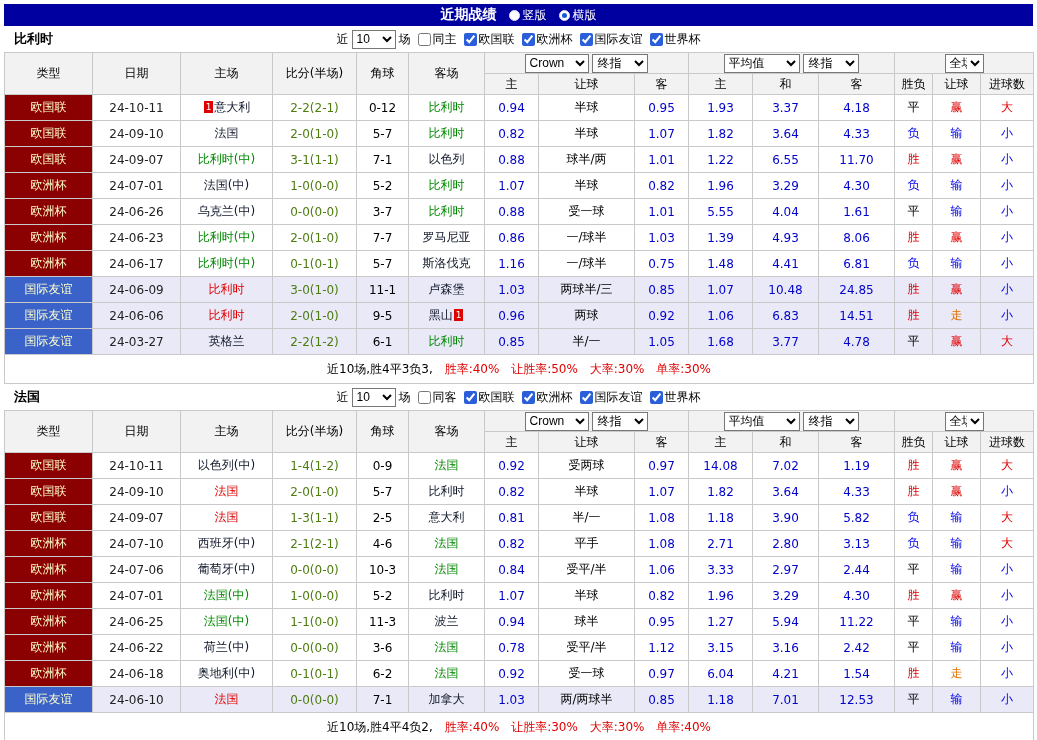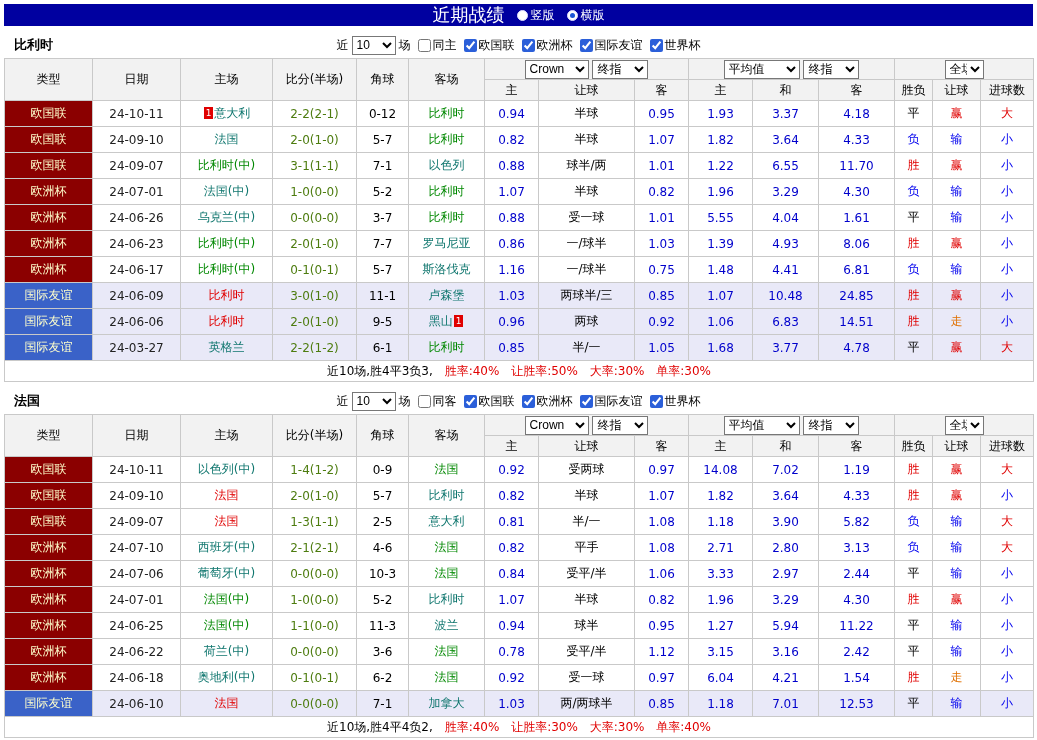--- a/index.html
+++ b/index.html
@@ -2,51 +2,51 @@
 <html><head>
 <meta charset="utf-8">
 <style>
   *{box-sizing:border-box;margin:0;padding:0}
   html,body{background:#fff}
   body{font-family:"DejaVu Sans","Liberation Sans",sans-serif;width:1037px;height:740px;overflow:hidden;color:#222}
   .page{width:1029px;margin:4px;padding-bottom:2px;border-bottom:1px solid #bbb}
 
   
   .titlebar{height:22px;background:#0000A0;display:flex;align-items:center;justify-content:center;color:#fff}
-  .tb-title{font-weight:normal;font-size:18px}
+  .tb-title{font-weight:bold;font-size:14px}
   .radio-group{display:flex;align-items:center;font-size:12px}
   .radio{display:inline-block;width:11px;height:11px;border-radius:50%;background:#fff;border:1px solid #dcdcff;margin:0 3px 0 12px;position:relative;cursor:pointer}
   .radio.selected::after{content:"";position:absolute;left:2px;top:2px;width:5px;height:5px;border-radius:50%;background:#1a56d6}
 
   
-  .block{margin-top:6px}
+  .block{}
   .section-head{position:relative;height:26px;display:flex;align-items:center;justify-content:center}
   .team-title{position:absolute;left:10px;font-weight:bold;font-size:13px;color:#000}
   .filters{display:flex;align-items:center;gap:3px;font-size:12px;color:#000}
   .filters label{display:flex;align-items:center;cursor:pointer}
   input[type=checkbox]{width:13px;height:13px;accent-color:#2b5fd9;margin:0 2px 0 4px}
   select{font-size:12px;height:19px;border:1px solid #777;background:#fff;color:#000;cursor:pointer}
   .sel-count{width:44px}
   .sel-book{width:64px}
   .sel-time{width:56px}
   .sel-avg{width:76px}
   .sel-scope{width:39px}
 
   
   table{width:100%;border-collapse:collapse;table-layout:fixed}
   th,td{border:1px solid #c9c9c9;text-align:center;font-size:12px;height:26px;overflow:hidden;white-space:nowrap;vertical-align:middle}
   thead th{background:#f2f2f2;font-weight:normal;height:21px;color:#000}
-  tfoot td{height:21px}
+  tfoot td{height:29px}
   .shaded td{background:#e9e9f8}
   td.type-maroon{background:#8b0000;color:#ffffcc}
   td.type-blue{background:#3a62c8;color:#ffffcc}
   .team-name{cursor:pointer}
   .team-red{color:#e00000}
   .team-green{color:#008800}
-  .team-black{color:#0f766e}
+  .team-black{color:#0f172a}
   td.score{color:#4d7c0f}
   td.corner{color:#000}
   td.num{color:#0000cc}
   td.hand{color:#000}
   td.res-red{color:#e00000}
   td.res-blue{color:#0000ee}
   td.res-dark{color:#000}
   td.res-orange{color:#e07000}
   .badge{background:#e00000;color:#fff;font-size:9px;padding:0 2px;margin:0 1px;display:inline-block;line-height:12px;vertical-align:1px}
   .summary .rec{color:#000}

